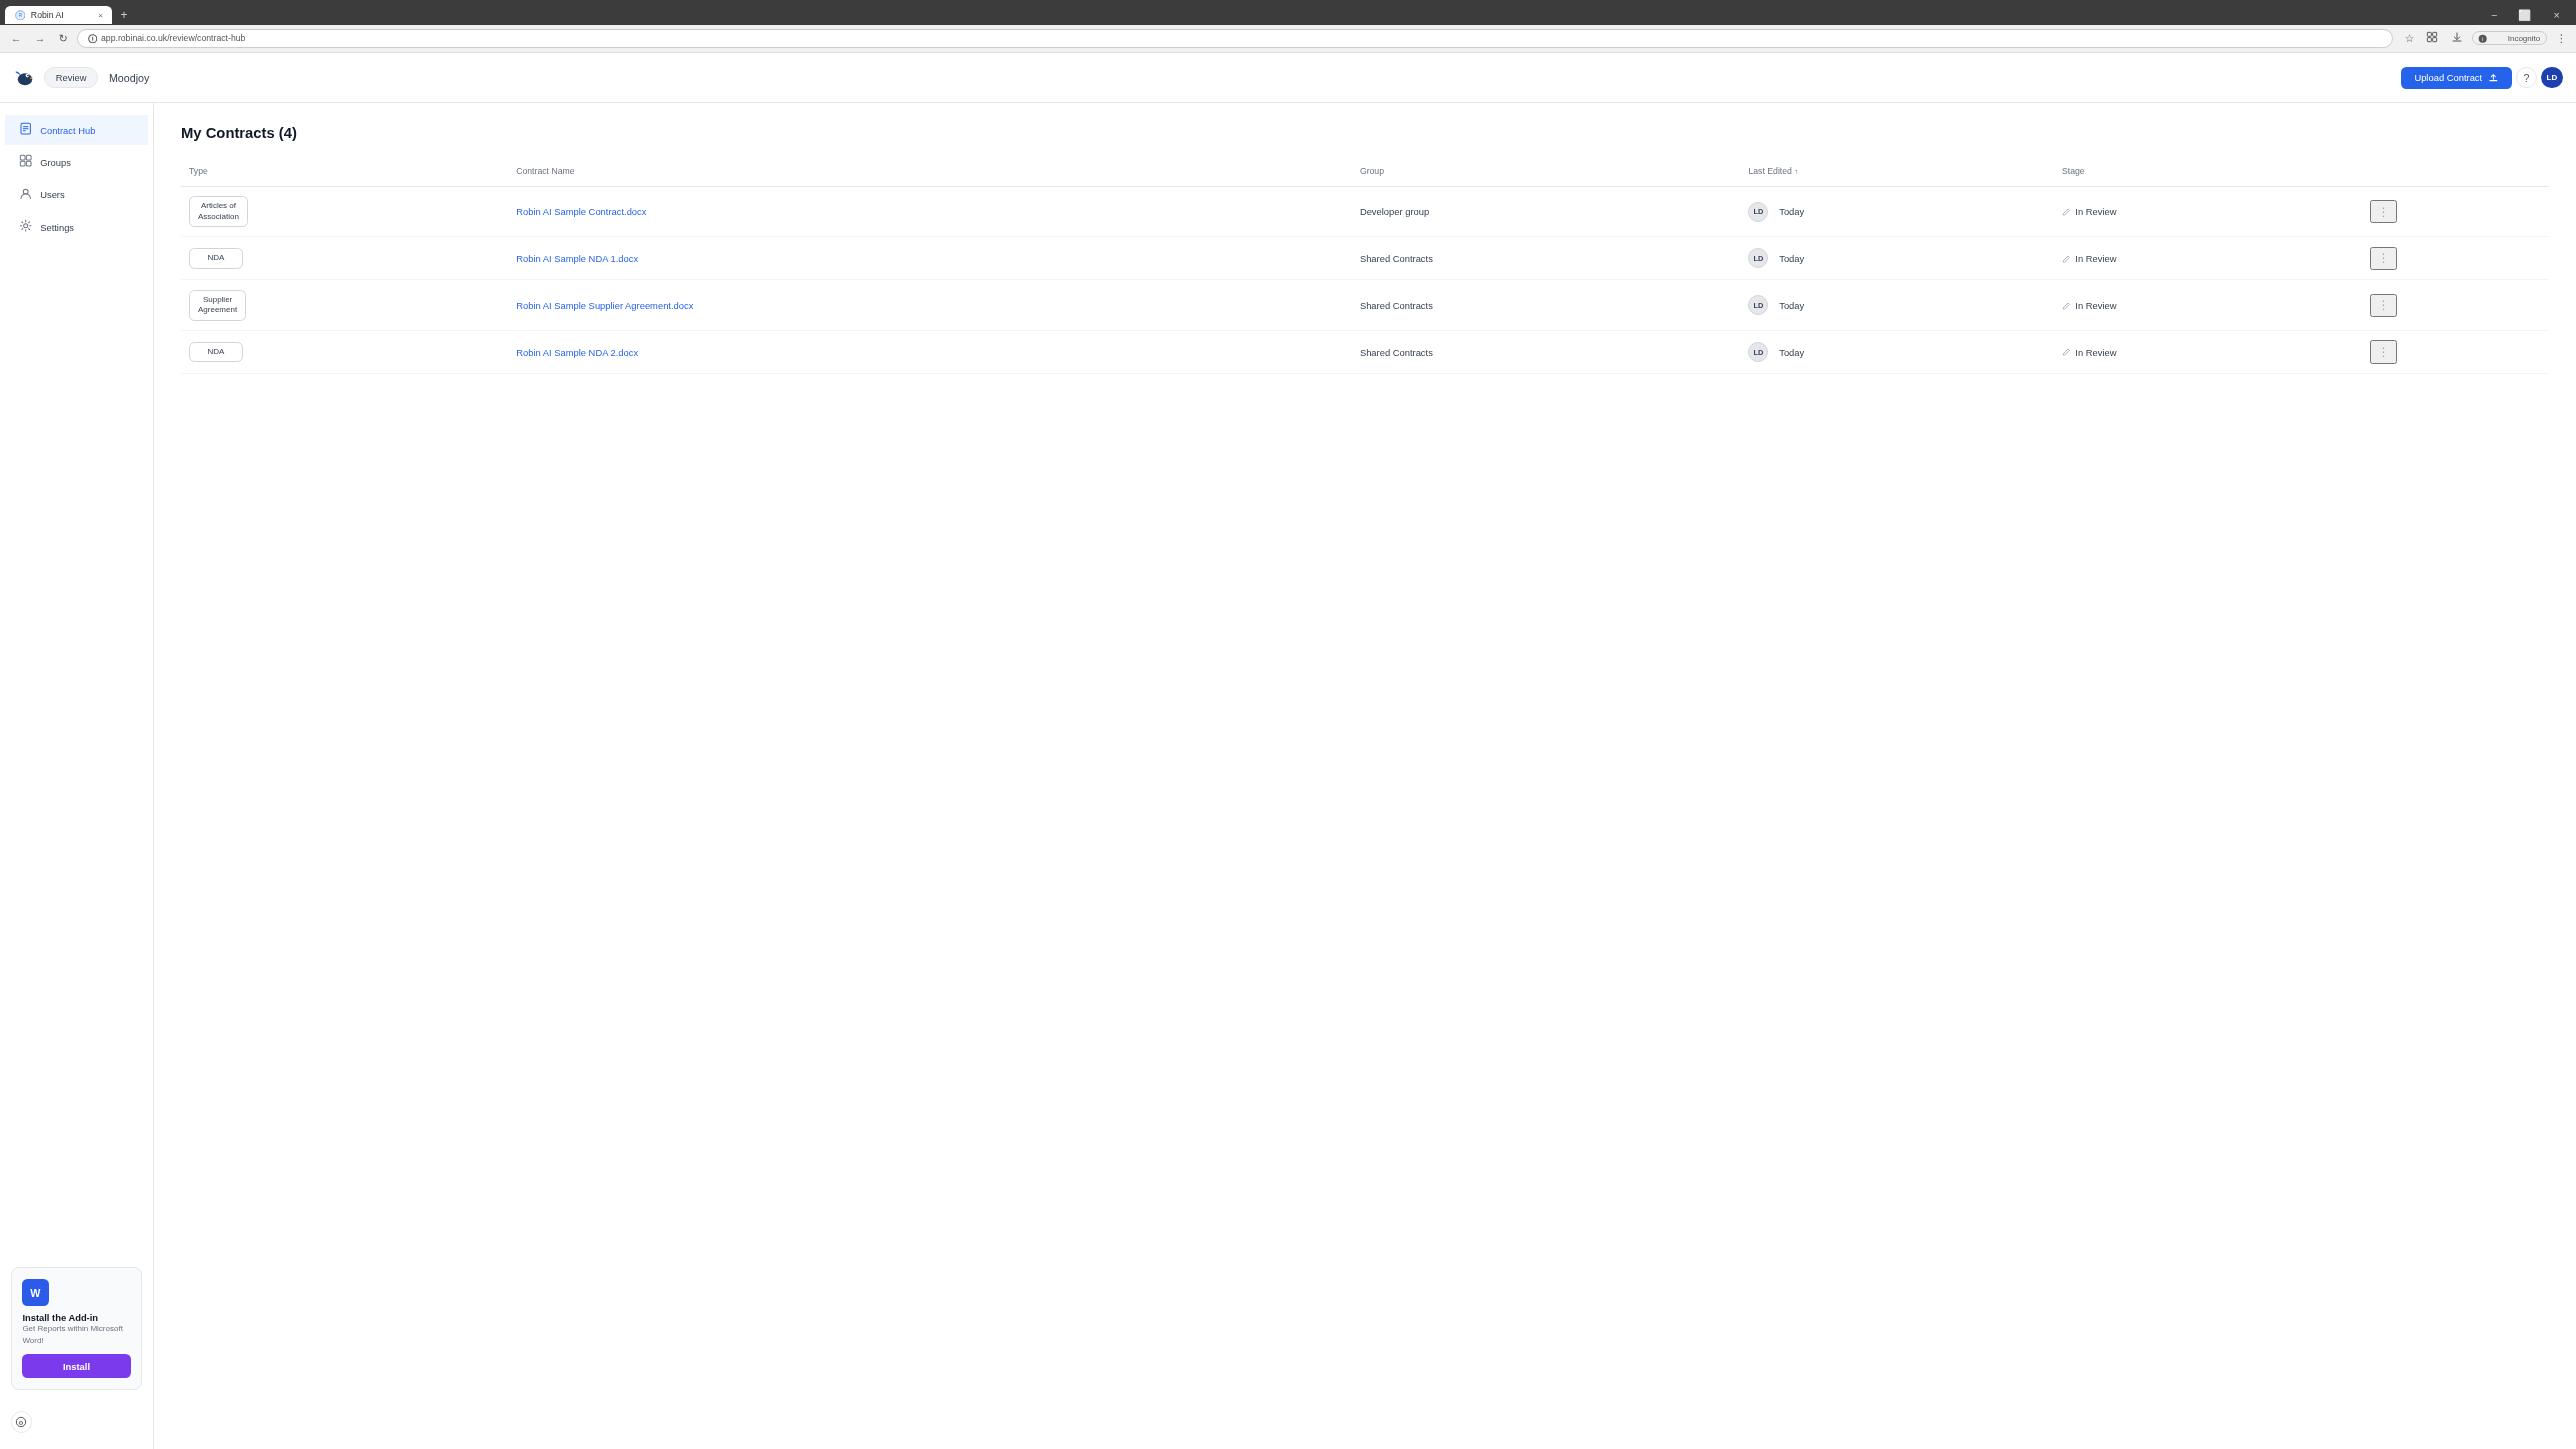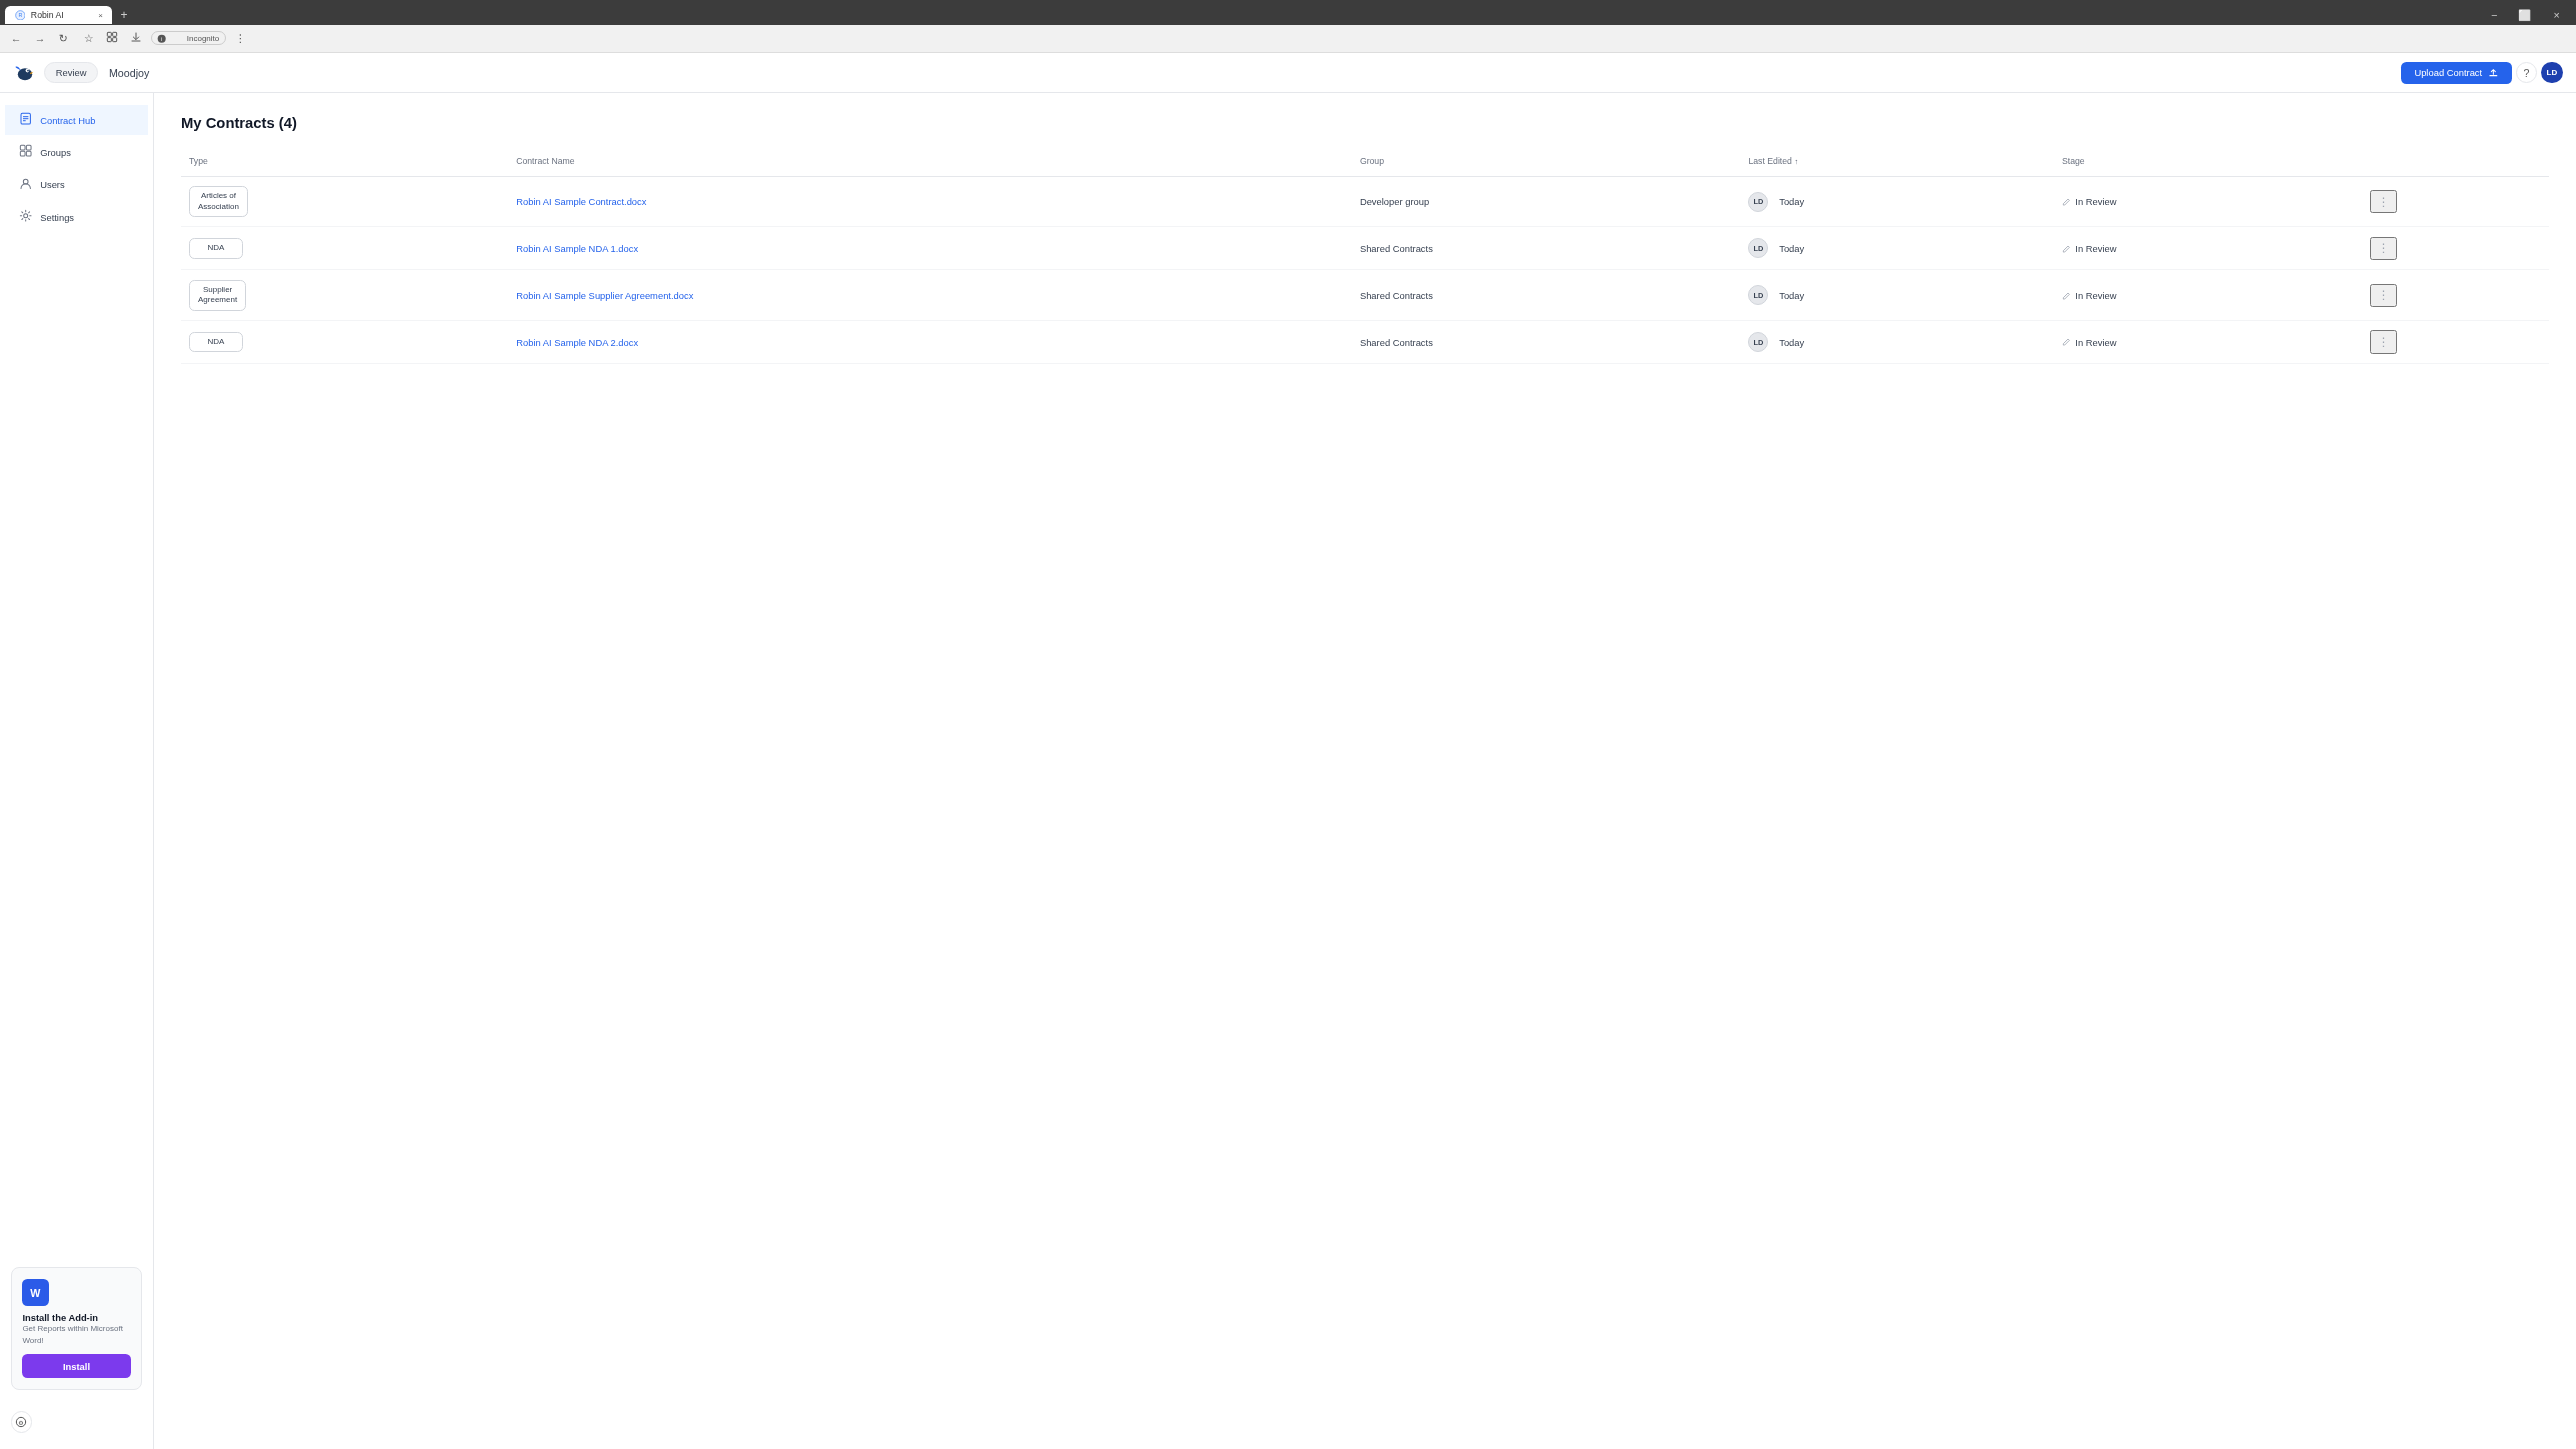--- a/index.html
+++ b/index.html
@@ -18,21 +18,21 @@
     .browser-toolbar { background: #f1f1f1; display: flex; align-items: center; padding: 4px 6.7px; gap: 5.4px; border-bottom: 0.7px solid #ddd; }
     .nav-btn { background: none; border: none; color: #555; cursor: pointer; font-size: 10.7px; padding: 2.7px 4px; border-radius: 2.7px; }
     .address-bar { flex: 1; background: #fff; border: 0.7px solid #ccc; border-radius: 13.4px; padding: 3.4px 9.4px; font-size: 8.7px; color: #333; display: flex; align-items: center; gap: 4px; }
     .address-bar span { color: #555; }
     .toolbar-icons { display: flex; align-items: center; gap: 6.7px; margin-left: 4px; }
     .toolbar-icon { color: #555; font-size: 10.7px; cursor: pointer; padding: 2.7px; }
     .incognito-badge { display: flex; align-items: center; gap: 20px; font-size: 8px; color: #555; border: 0.7px solid #ccc; border-radius: 8px; padding: 1.3px 5.4px; }
 
     
     .app-container { display: flex; flex-direction: column; height: calc(100vh - 48px); }
-    .app-header { display: flex; align-items: center; padding: 0 13.4px; height: 40px; border-bottom: 0.7px solid #e5e7eb; background: #fff; }
+    .app-header { display: flex; align-items: center; padding: 0 13.4px; height: 50px; border-bottom: 0.7px solid #e5e7eb; background: #fff; }
     .logo-area { display: flex; align-items: center; gap: 6.7px; }
     .logo-bird { width: 24px; height: 24px; }
     .review-btn { background: #f3f4f6; border: 0.7px solid #e5e7eb; border-radius: 13.4px; padding: 4px 10.7px; font-size: 9.4px; font-weight: 500; color: #374151; cursor: pointer; }
     .company-name { font-size: 10.7px; font-weight: 500; color: #374151; margin-left: 10.7px; }
     .header-right { margin-left: auto; display: flex; align-items: center; gap: 4px; }
     .upload-btn { background: #2563eb; color: #fff; border: none; border-radius: 5.4px; padding: 5.4px 13.4px; font-size: 9.4px; font-weight: 500; cursor: pointer; display: flex; align-items: center; gap: 5.4px; }
     .help-btn { width: 21.5px; height: 21.5px; border: 0.7px solid #e5e7eb; border-radius: 50%; display: flex; align-items: center; justify-content: center; cursor: pointer; color: #555; font-size: 10.7px; }
     .avatar-btn { width: 21.5px; height: 21.5px; background: #1e40af; border-radius: 50%; display: flex; align-items: center; justify-content: center; color: #fff; font-size: 8px; font-weight: 600; cursor: pointer; }
 
     
@@ -92,20 +92,27 @@
     <div class="browser-tab-controls">
       <span class="win-btn">−</span>
       <span class="win-btn">⬜</span>
       <span class="win-btn">×</span>
     </div>
   </div>
   <div class="browser-toolbar">
     <button class="nav-btn">←</button>
     <button class="nav-btn">→</button>
     <button class="nav-btn">↻</button>
+    <div class="address-bar">
+      <svg width="9.4" height="9.4" viewBox="0 0 14 14" fill="#555" style="flex-shrink:0">
+          <circle cx="7" cy="7" r="6" fill="none" stroke="#555" stroke-width="1.5"></circle>
+          <line x1="7" y1="4" x2="7" y2="10" stroke="#555" stroke-width="1.5"></line>
+        </svg>
+      <span>app.robinai.co.uk/review/contract-hub</span>
+    </div>
     <div class="toolbar-icons">
       <span class="toolbar-icon">☆</span>
       <span class="toolbar-icon">
         <svg width="12" height="12" viewBox="0 0 18 18" fill="none">
             <rect x="2" y="2" width="6" height="6" rx="1" stroke="#555" stroke-width="1.5"></rect>
             <rect x="10" y="2" width="6" height="6" rx="1" stroke="#555" stroke-width="1.5"></rect>
             <rect x="2" y="10" width="6" height="6" rx="1" stroke="#555" stroke-width="1.5"></rect>
             <rect x="10" y="10" width="6" height="6" rx="1" stroke="#555" stroke-width="1.5"></rect>
           </svg>
       </span>

